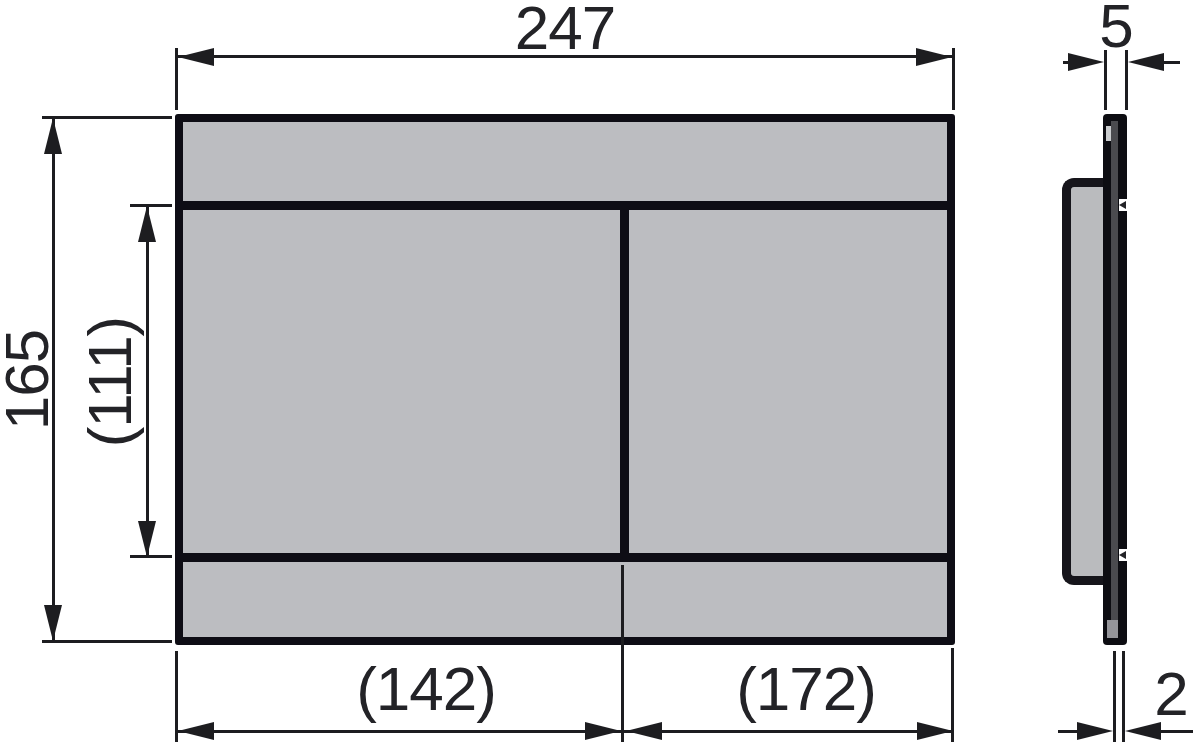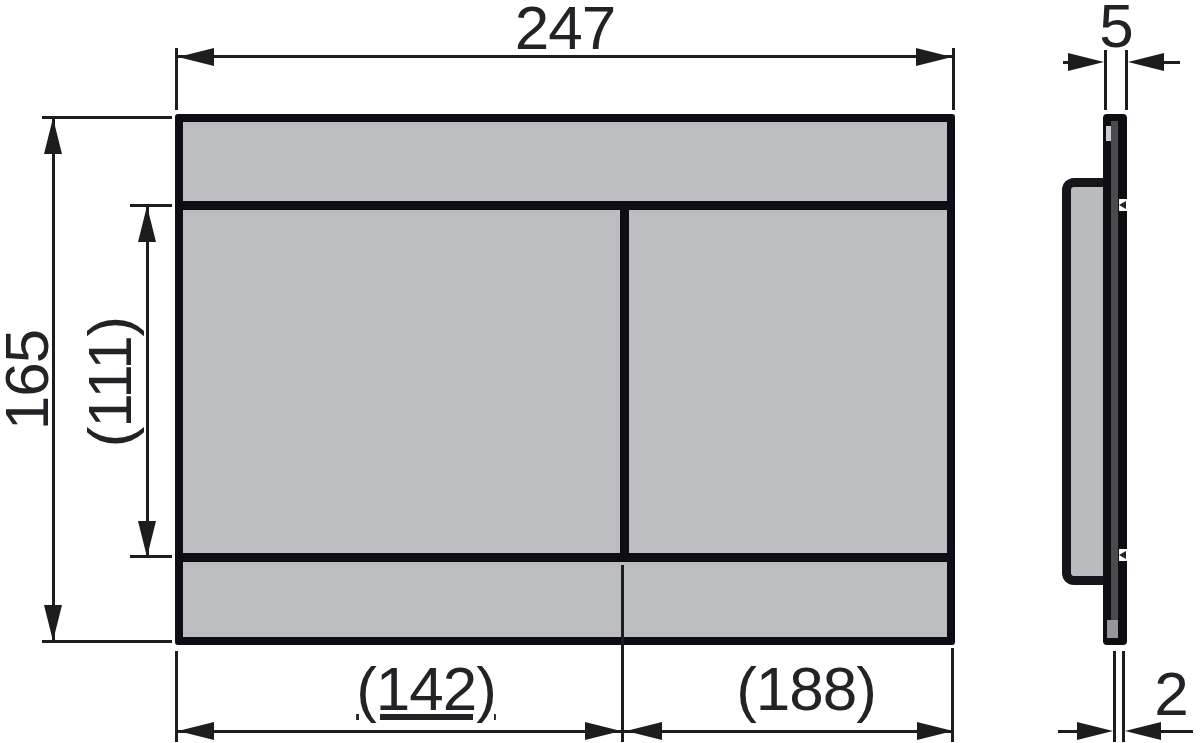--- a/index.html
+++ b/index.html
@@ -68,22 +68,22 @@
 
   <div class="line" style="left:175px; top:651px; width:3px; height:91px;"></div>
   <div class="line" style="left:621px; top:565px; width:3px; height:177px;"></div>
   <div class="line" style="left:951px; top:648px; width:3px; height:94px;"></div>
   <div class="line" style="left:178px; top:730px; width:445px; height:3px;"></div>
   <div class="line" style="left:623px; top:730px; width:330px; height:3px;"></div>
   <div class="arrow a-left" style="left:178px; top:722px;"></div>
   <div class="arrow a-right" style="left:585px; top:722px;"></div>
   <div class="arrow a-left" style="left:626px; top:722px;"></div>
   <div class="arrow a-right" style="left:917px; top:722px;"></div>
-  <div class="dim-label" style="left:426px; top:689px;text-decoration:underline;">(142)</div>
-  <div class="dim-label" style="left:806px; top:689px;">(188)</div>
+  <div class="dim-label" style="left:426px; top:689px;">(142)</div>
+  <div class="dim-label" style="left:806px; top:689px;">(172)</div>
 
   <div class="side-body"></div>
   <div class="side-plate"></div>
   <div class="side-stripe"></div>
   <div class="mark" style="left:1106px; top:126px; width:5px; height:15px; background:#caccce;"></div>
   <div class="mark" style="left:1107px; top:620px; width:11px; height:18px; background:#95959a;"></div>
   <div class="notch-white" style="left:1119px; top:199px;"></div>
   <div class="notch-wedge" style="left:1119px; top:201px;"></div>
   <div class="notch-white" style="left:1119px; top:549px;"></div>
   <div class="notch-wedge" style="left:1119px; top:551px;"></div>

